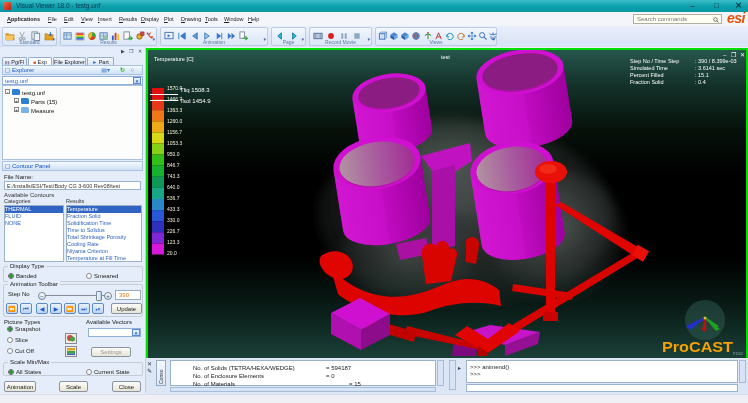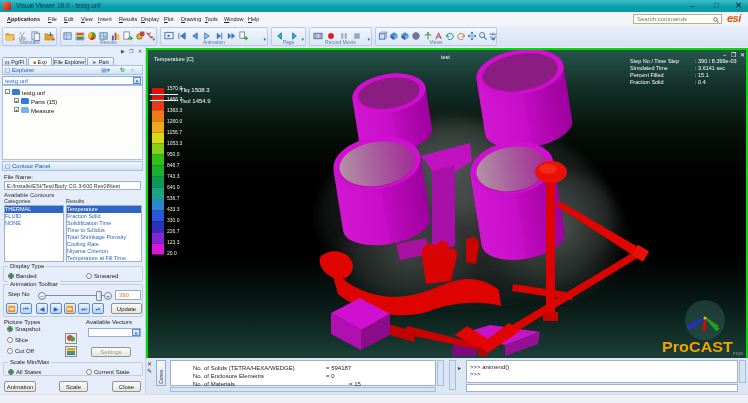--- a/index.html
+++ b/index.html
@@ -68,21 +68,21 @@
     <span class="mi" style="left:141px;"><u>D</u>isplay</span>
     <span class="mi" style="left:164px;"><u>P</u>lot</span>
     <span class="mi" style="left:181px;"><u>D</u>rawing</span>
     <span class="mi" style="left:205px;"><u>T</u>ools</span>
     <span class="mi" style="left:224px;"><u>W</u>indow</span>
     <span class="mi" style="left:248px;"><u>H</u>elp</span>
     <div id="search">Search commands<svg style="position:absolute;right:2px;top:2px;" width="6" height="6" viewBox="0 0 6 6">
           <circle cx="2.5" cy="2.5" r="1.8" fill="none" stroke="#555" stroke-width="0.8"></circle>
           <line x1="3.8" y1="3.8" x2="5.5" y2="5.5" stroke="#555" stroke-width="0.9"></line>
         </svg></div>
-    <div style="position:absolute;left:727px;top:1px;width:20px;height:12px;color:#e8500a;font-size:11px;font-weight:bold;font-style:italic;line-height:11px;letter-spacing:-0.5px;">esi</div>
+    <div style="position:absolute;left:727px;top:1px;width:20px;height:12px;color:#e8500a;font-size:14px;font-weight:bold;font-style:italic;line-height:11px;letter-spacing:-0.5px;">esi</div>
   </div>
   <div id="toolbar" class="abs">
 
     <div class="tgrp" style="left:2px;width:55px;">
       <svg class="tico" style="left:2px;" viewBox="0 0 11 11">
           <path d="M1 3 h3 l1 1 h5 v6 h-9 z" fill="#e8a020" stroke="#a06810" stroke-width="0.5"></path>
           <path d="M1 5 h9 l-1.5 5 h-7.5 z" fill="#f8c860"></path>
         </svg>
       <svg class="tico" style="left:15px;" viewBox="0 0 11 11">
           <path d="M2 1 l3 6 M7 1 l-3 6" stroke="#9aa" stroke-width="1"></path>

